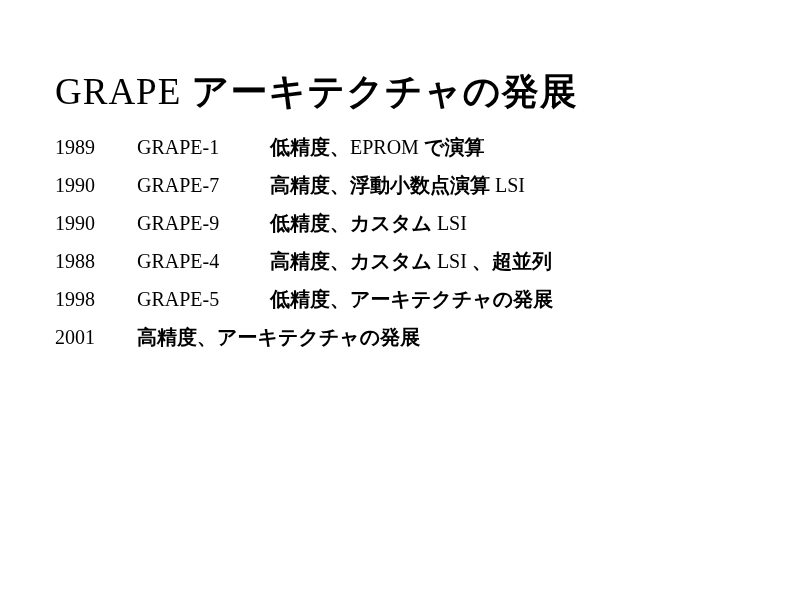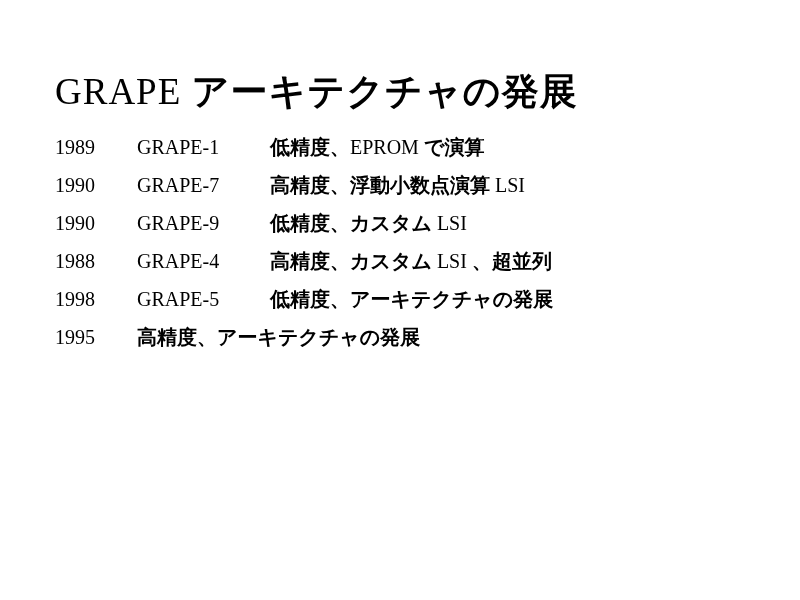--- a/index.html
+++ b/index.html
@@ -88,18 +88,18 @@
       <span class="description-cell cjk-mix"><span class="cjk">高精度、カスタム</span> LSI <span class="cjk">、超並列</span></span>
     </div>
 
     <div class="timeline-row">
       <span class="year-cell">1998</span>
       <span class="model-cell">GRAPE-5</span>
       <span class="description-cell cjk-mix"><span class="cjk">低精度、アーキテクチャの発展</span></span>
     </div>
 
     <div class="timeline-row">
-      <span class="year-cell">1995</span>
+      <span class="year-cell">2001</span>
       <span class="description-cell cjk-mix"><span class="cjk">高精度、アーキテクチャの発展</span></span>
     </div>
 
   </div>
 </div>
 
 </body></html>

